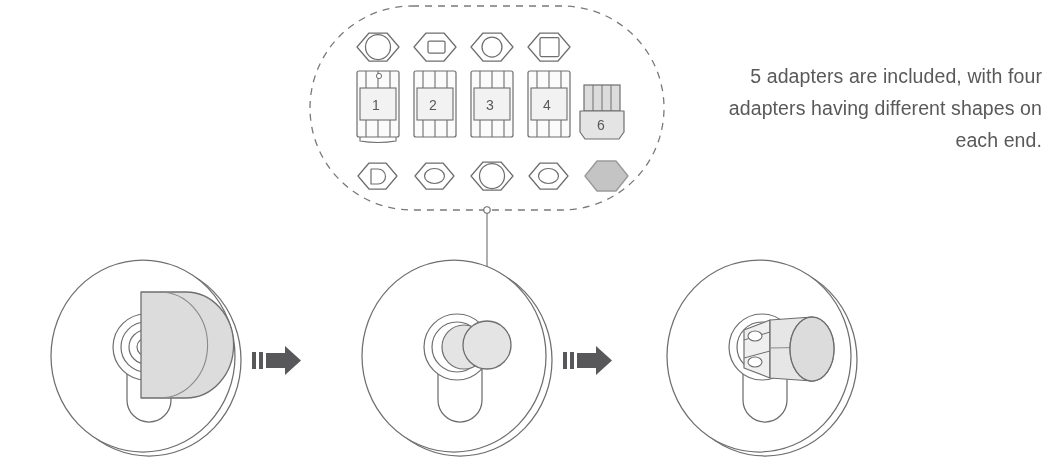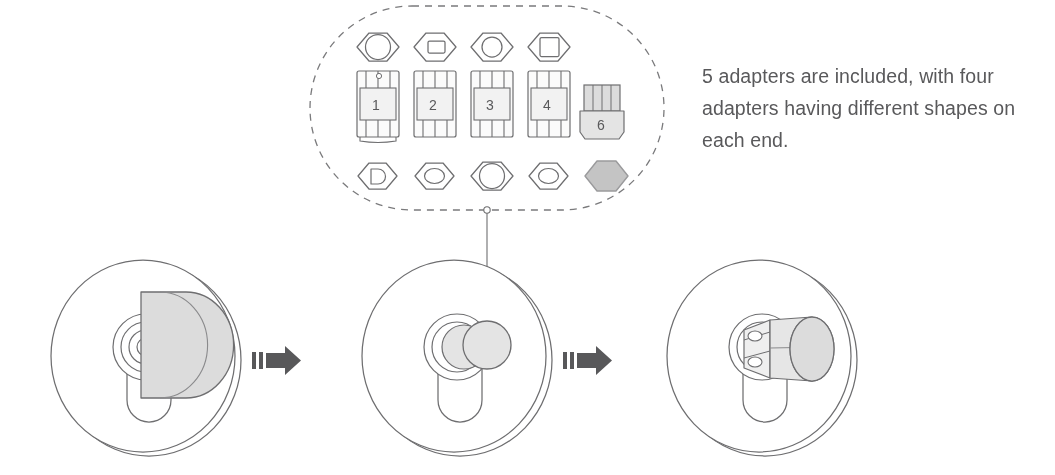--- a/index.html
+++ b/index.html
@@ -27,20 +27,21 @@
   .note-text {
     position: absolute;
     left: 702px;
     top: 60px;
     width: 340px;
     font-size: 19.5px;
     line-height: 32px;
     color: #59595b;
     font-family: "Liberation Sans", sans-serif;
     letter-spacing: 0.1px;
+    text-align: right;
   }
 </style>
 </head>
 <body>
 
 <div id="stage">
 <svg width="1055" height="475" viewBox="0 0 1055 475" xmlns="http://www.w3.org/2000/svg">
 
   <defs>
 

